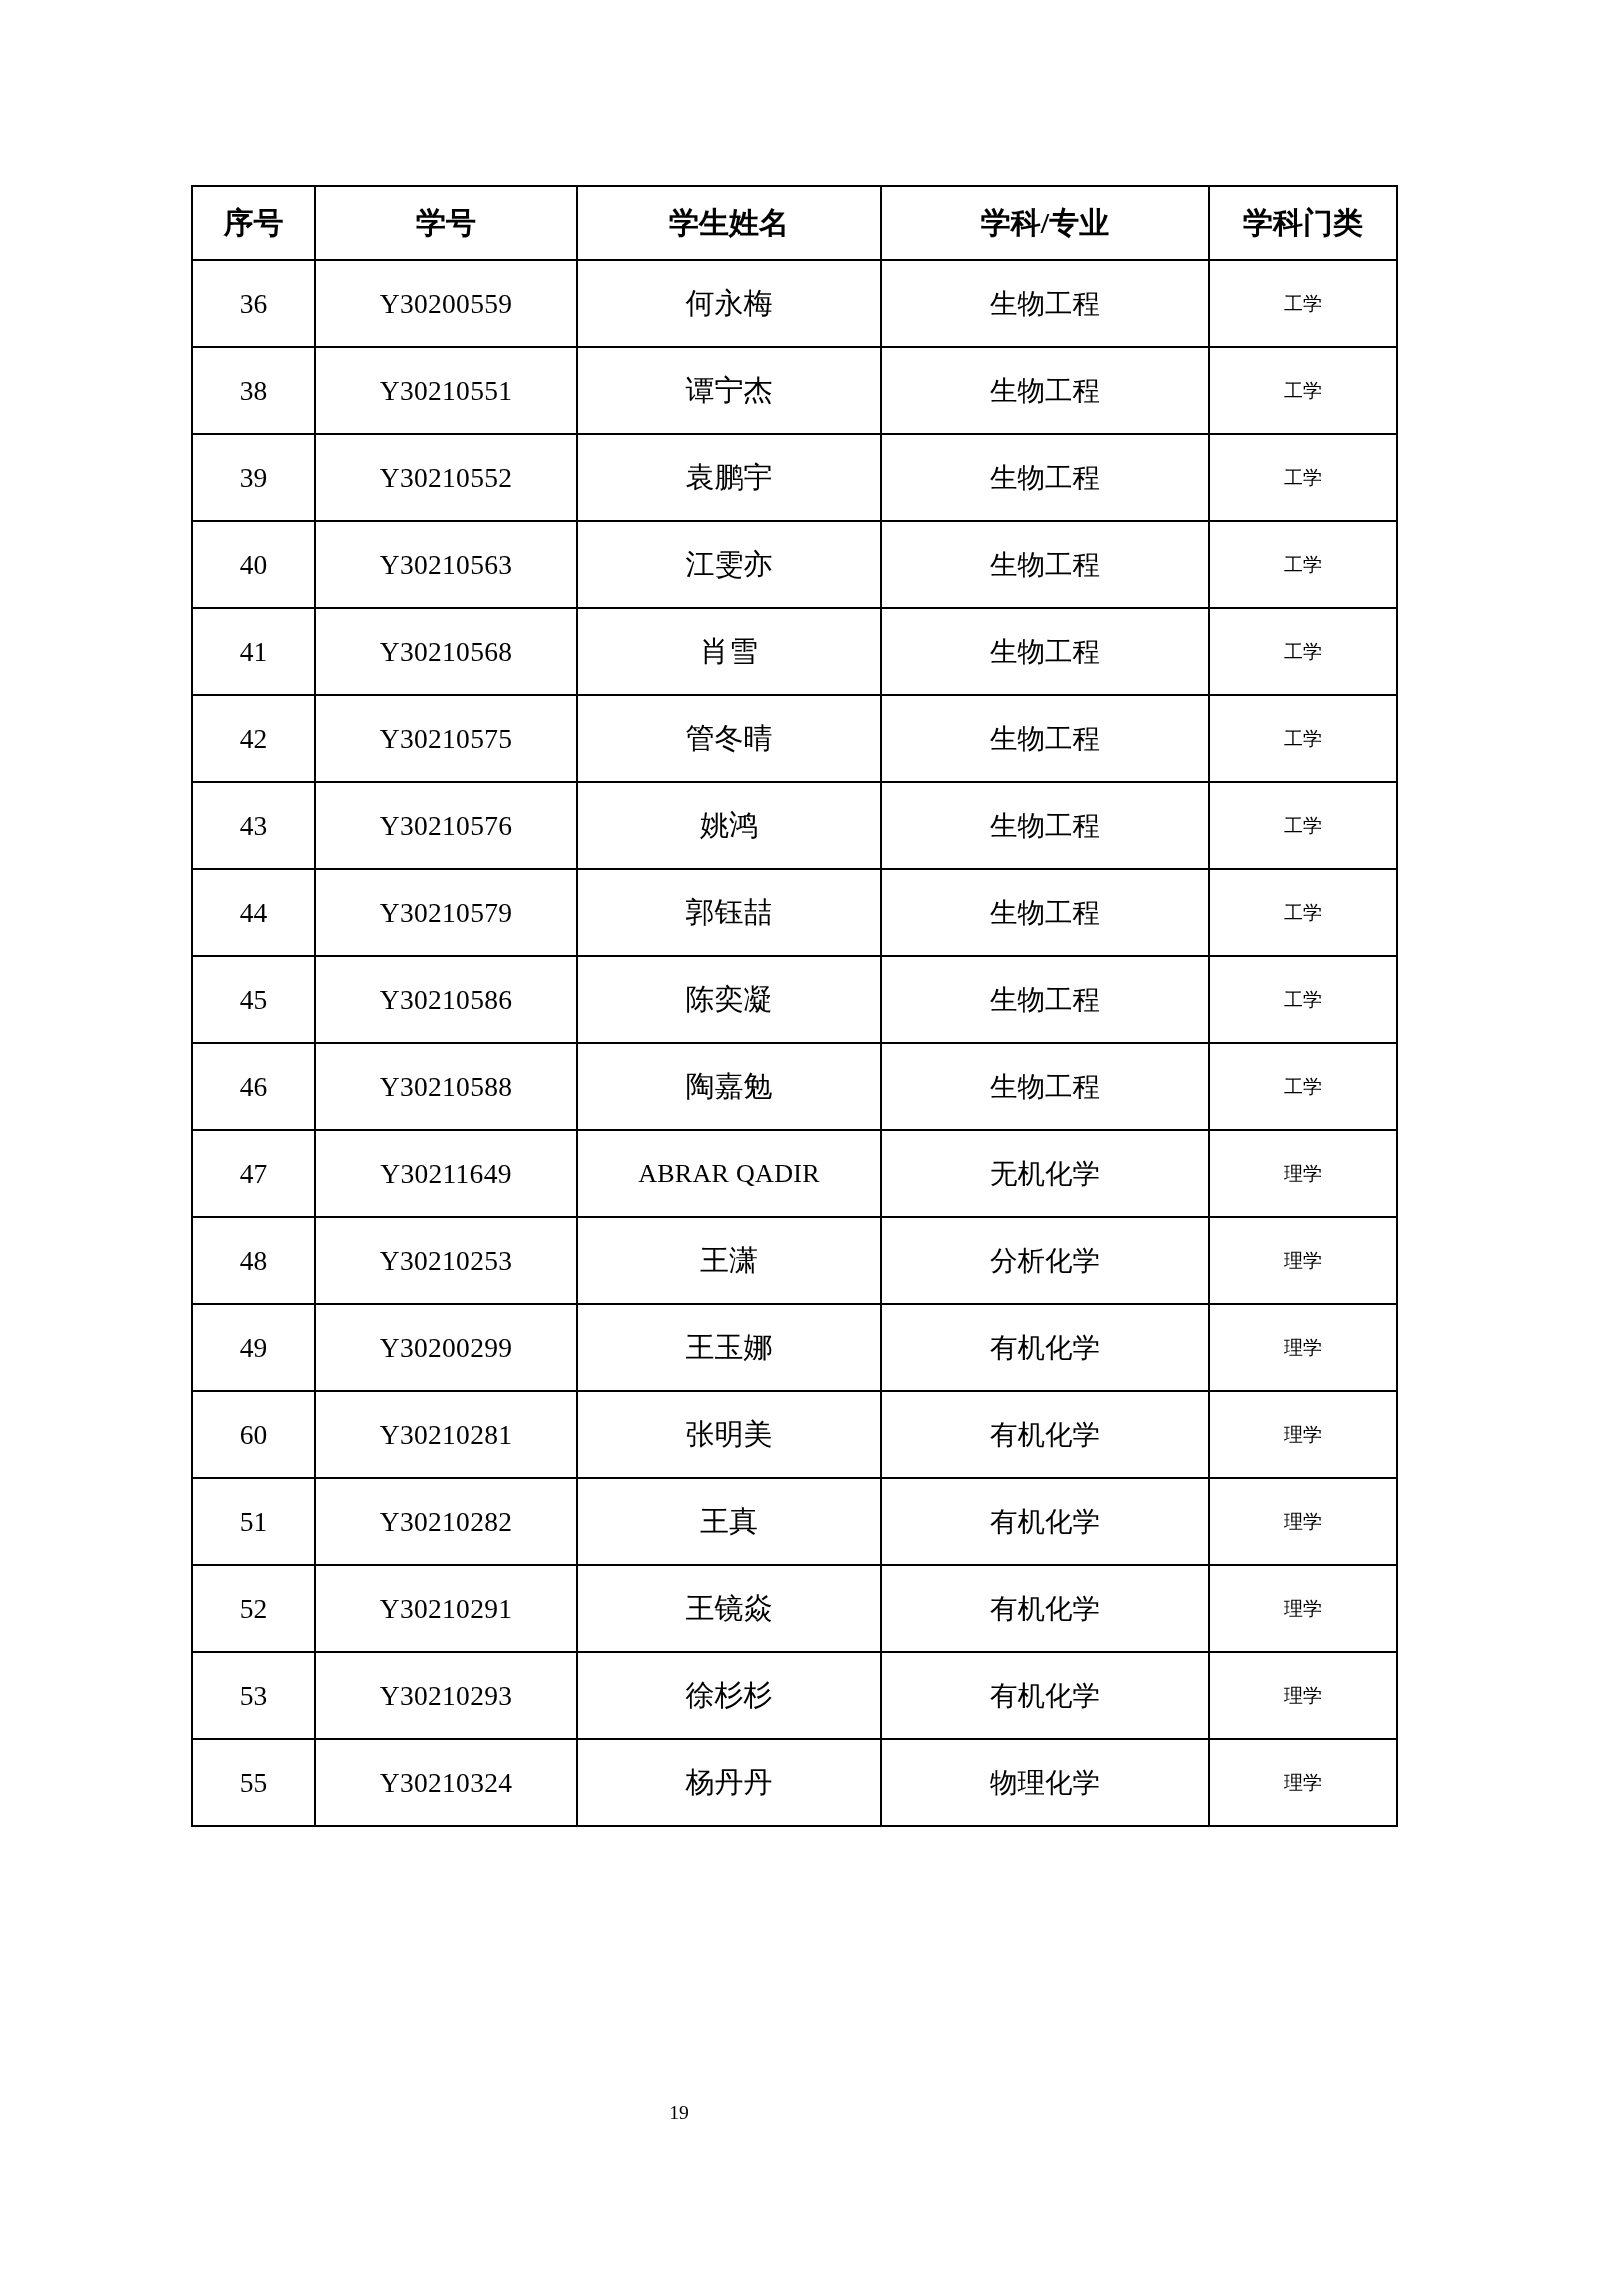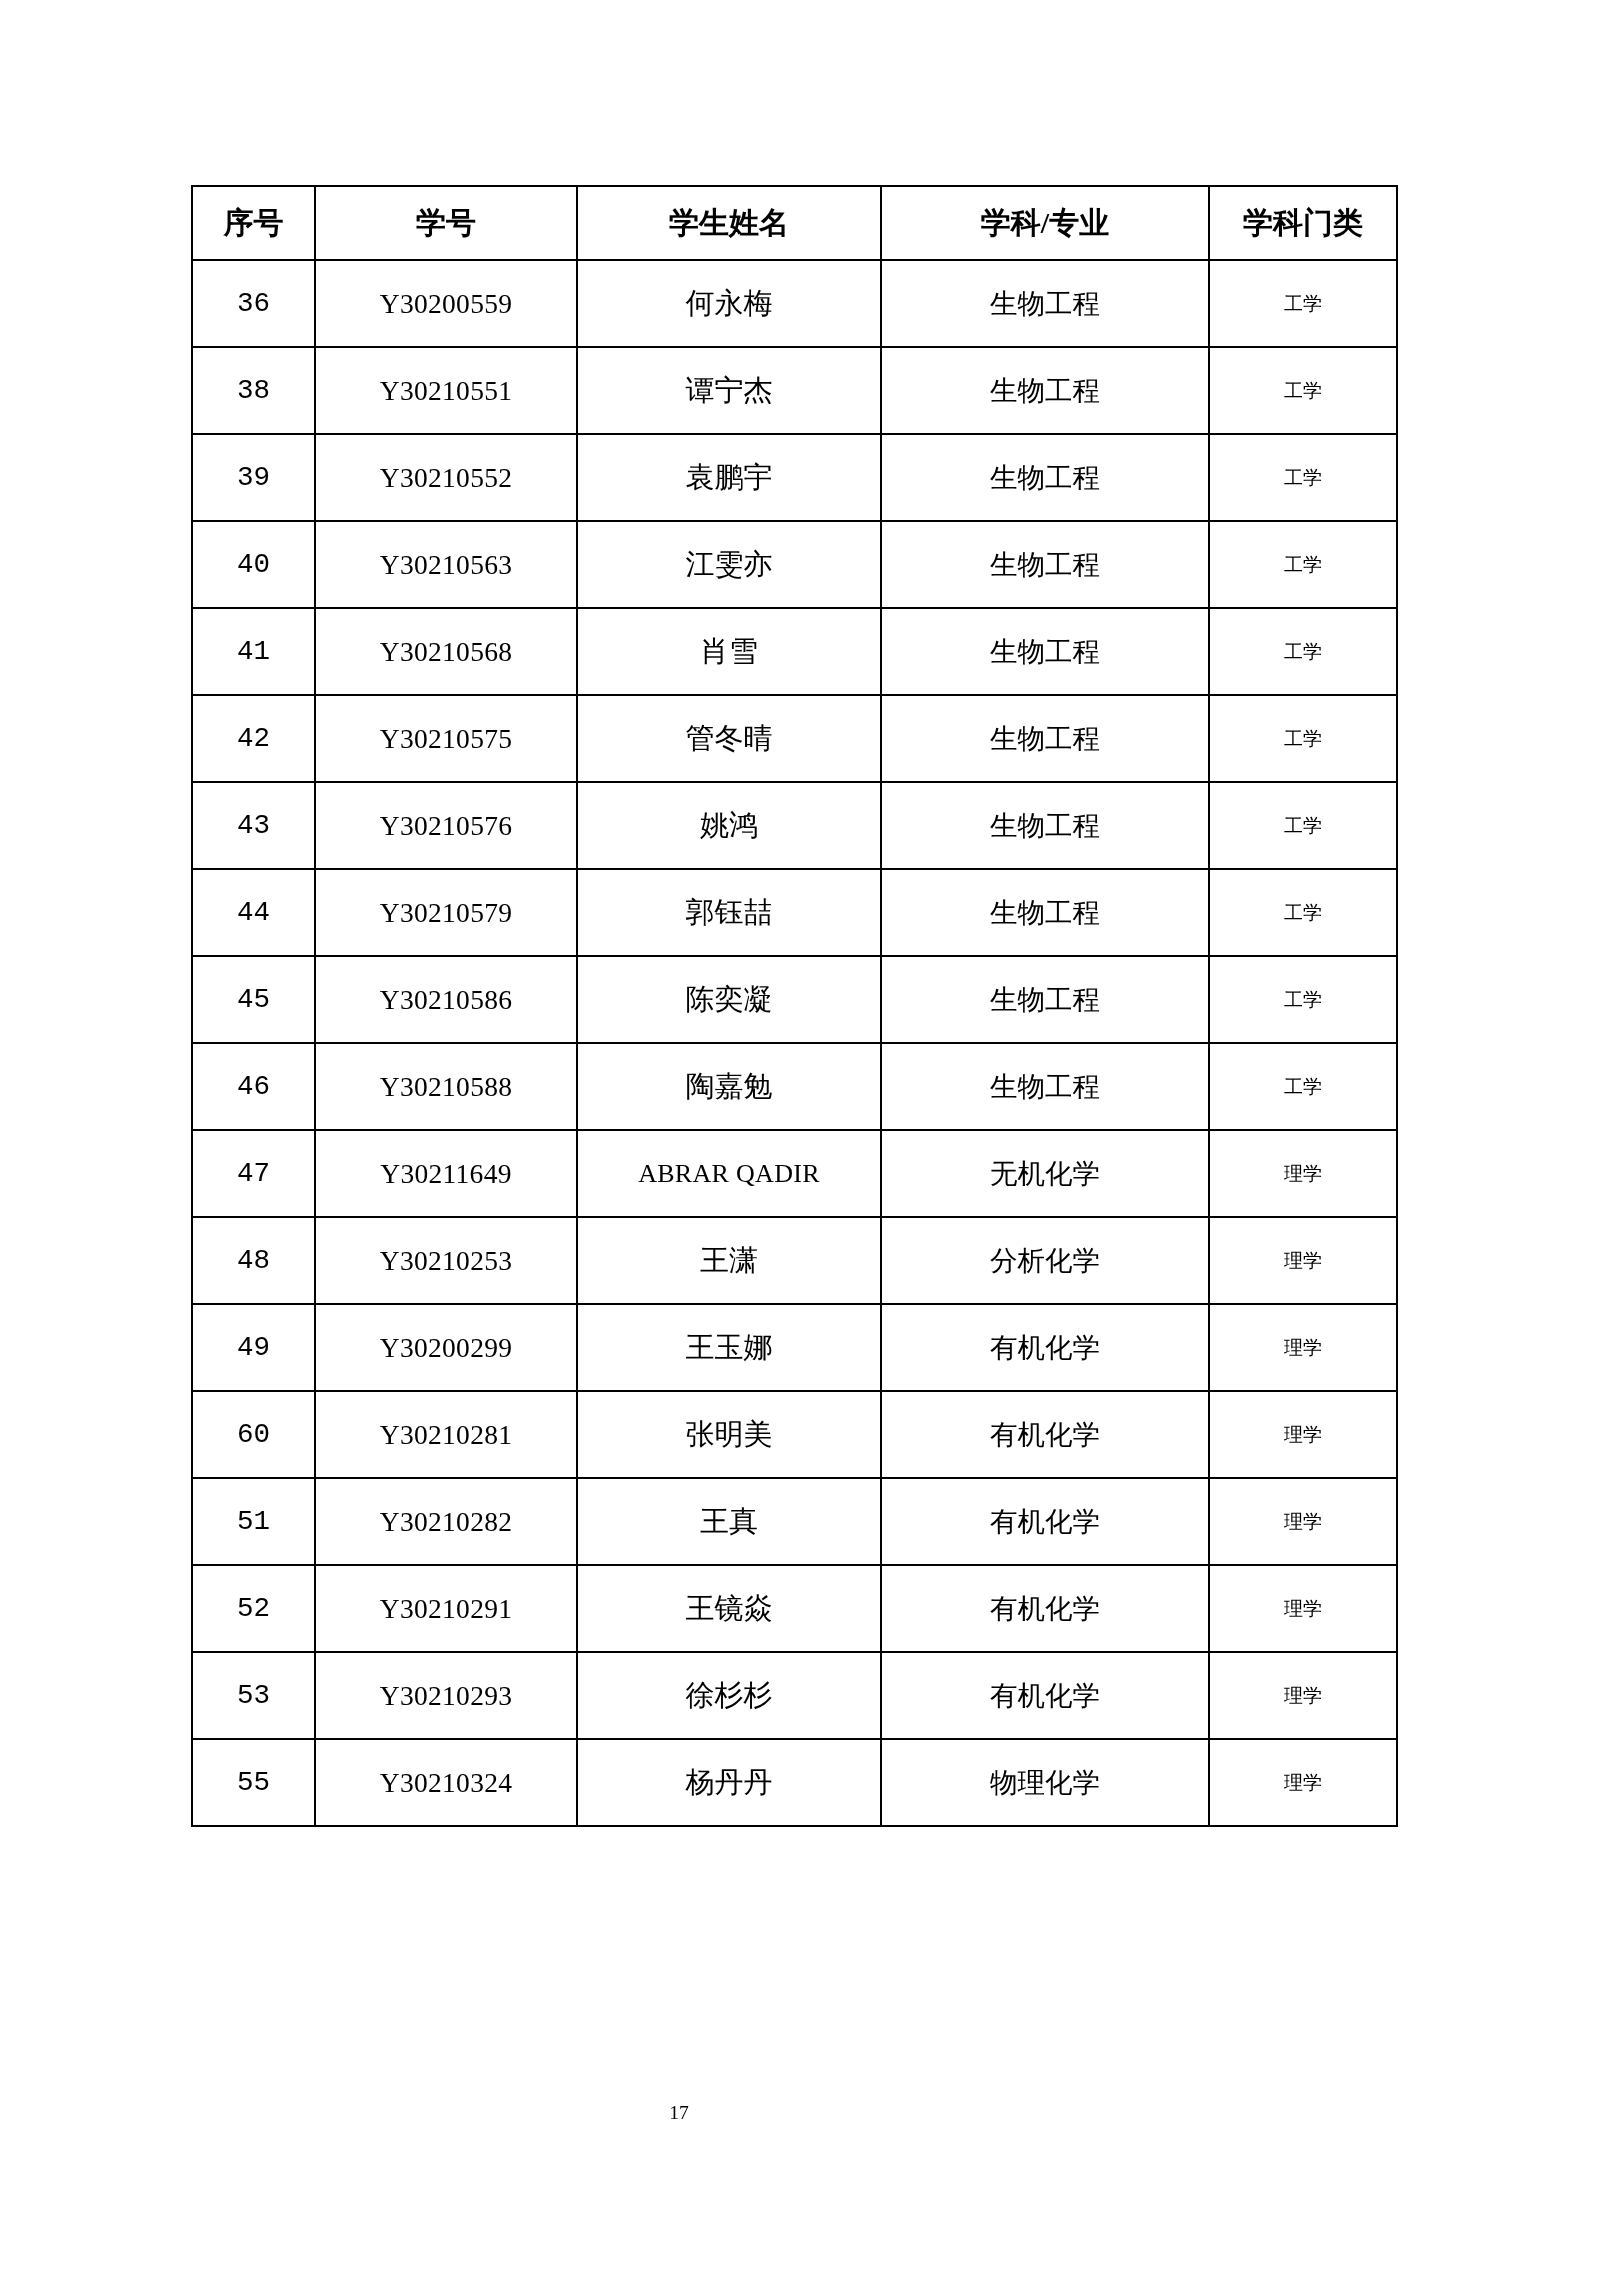--- a/index.html
+++ b/index.html
@@ -45,21 +45,21 @@
     height: 72px;
     font-weight: bold;
     font-size: 30px;
   }
   col.c-seq   { width: 123px; }
   col.c-id    { width: 262px; }
   col.c-name  { width: 304px; }
   col.c-major { width: 328px; }
   col.c-cat   { width: 188px; }
 
-  td.seq   { font-size: 27.5px; font-family: Liberation Mono, monospace; }
+  td.seq   { font-size: 27.5px; }
   td.id    { font-size: 27.5px; letter-spacing: 0.3px; }
   td.name  { font-size: 29px; }
   td.name.latin { font-size: 26px; letter-spacing: 0.3px; }
   td.major { font-size: 27.5px; margin-top: 34px; }
   td.cat   { font-size: 19px; }
 
   .page-number {
     position: absolute;
     left: 0;
     right: 0;
@@ -216,16 +216,16 @@
           <td class="seq">55</td>
           <td class="id">Y30210324</td>
           <td class="name">杨丹丹</td>
           <td class="major">物理化学</td>
           <td class="cat">理学</td>
         </tr>
       </tbody>
     </table>
   </div>
 
-  <div class="page-number">17</div>
+  <div class="page-number">19</div>
 
 </div>
 
 
 </body></html>

